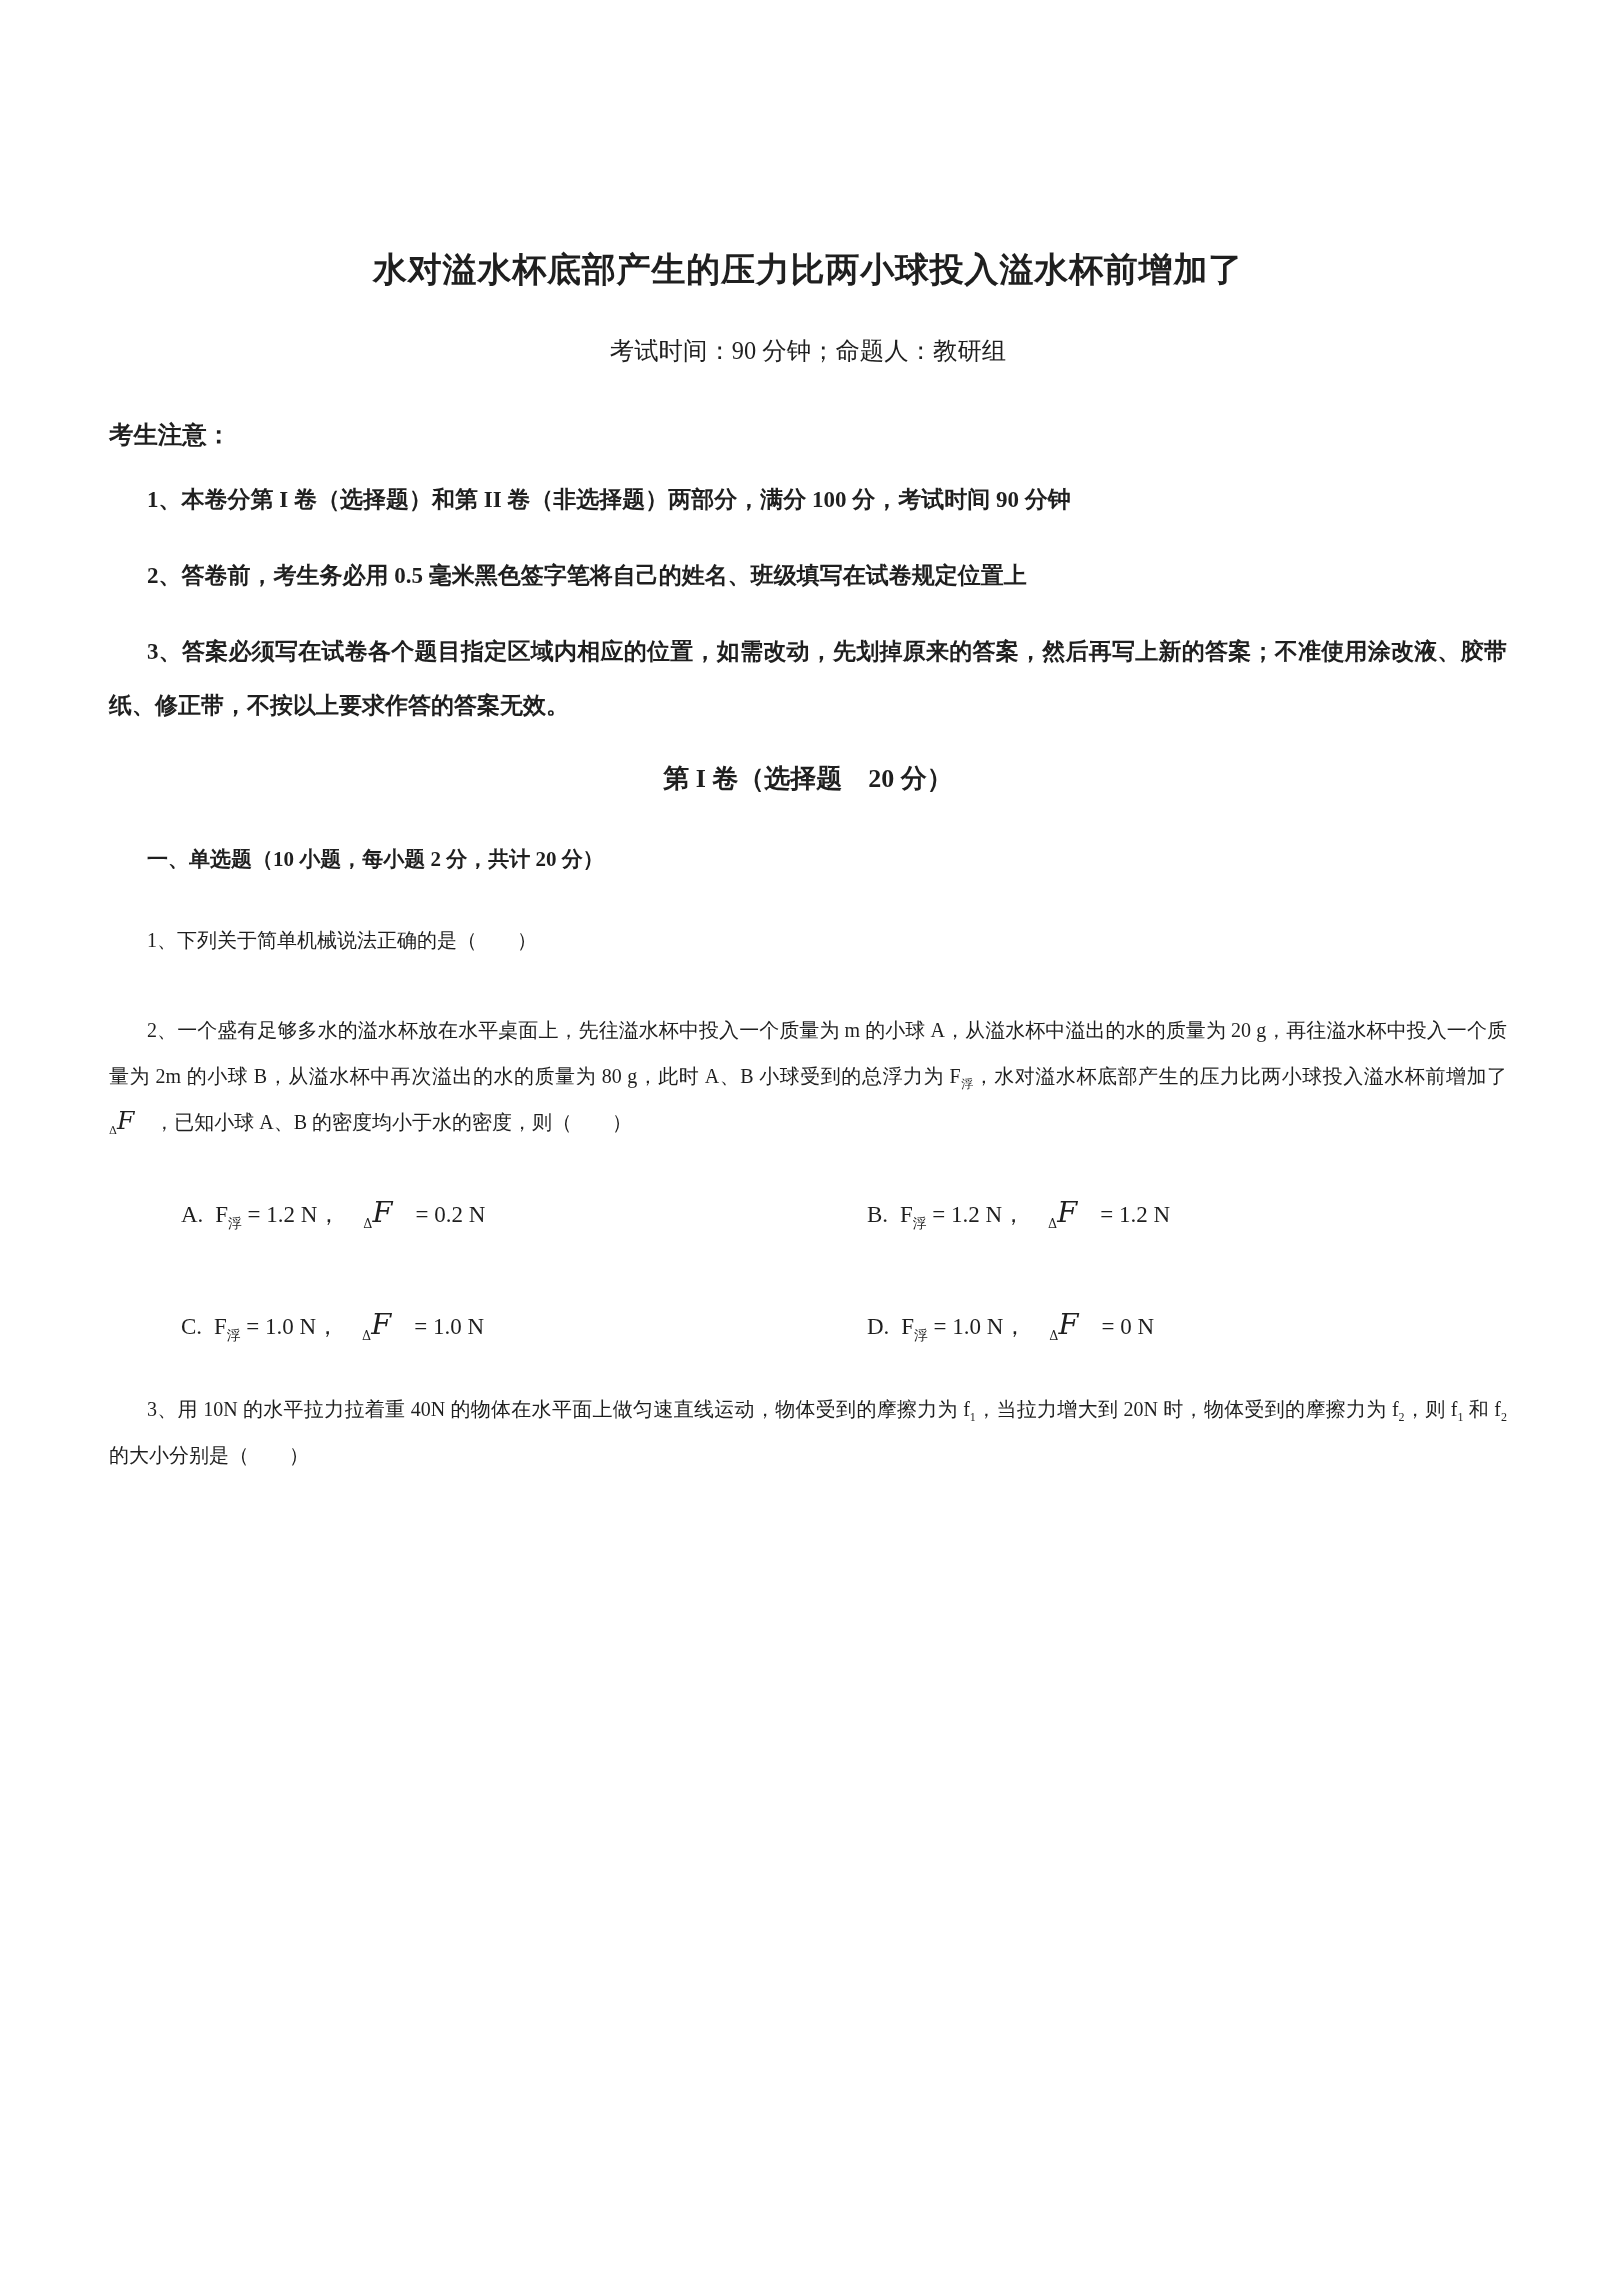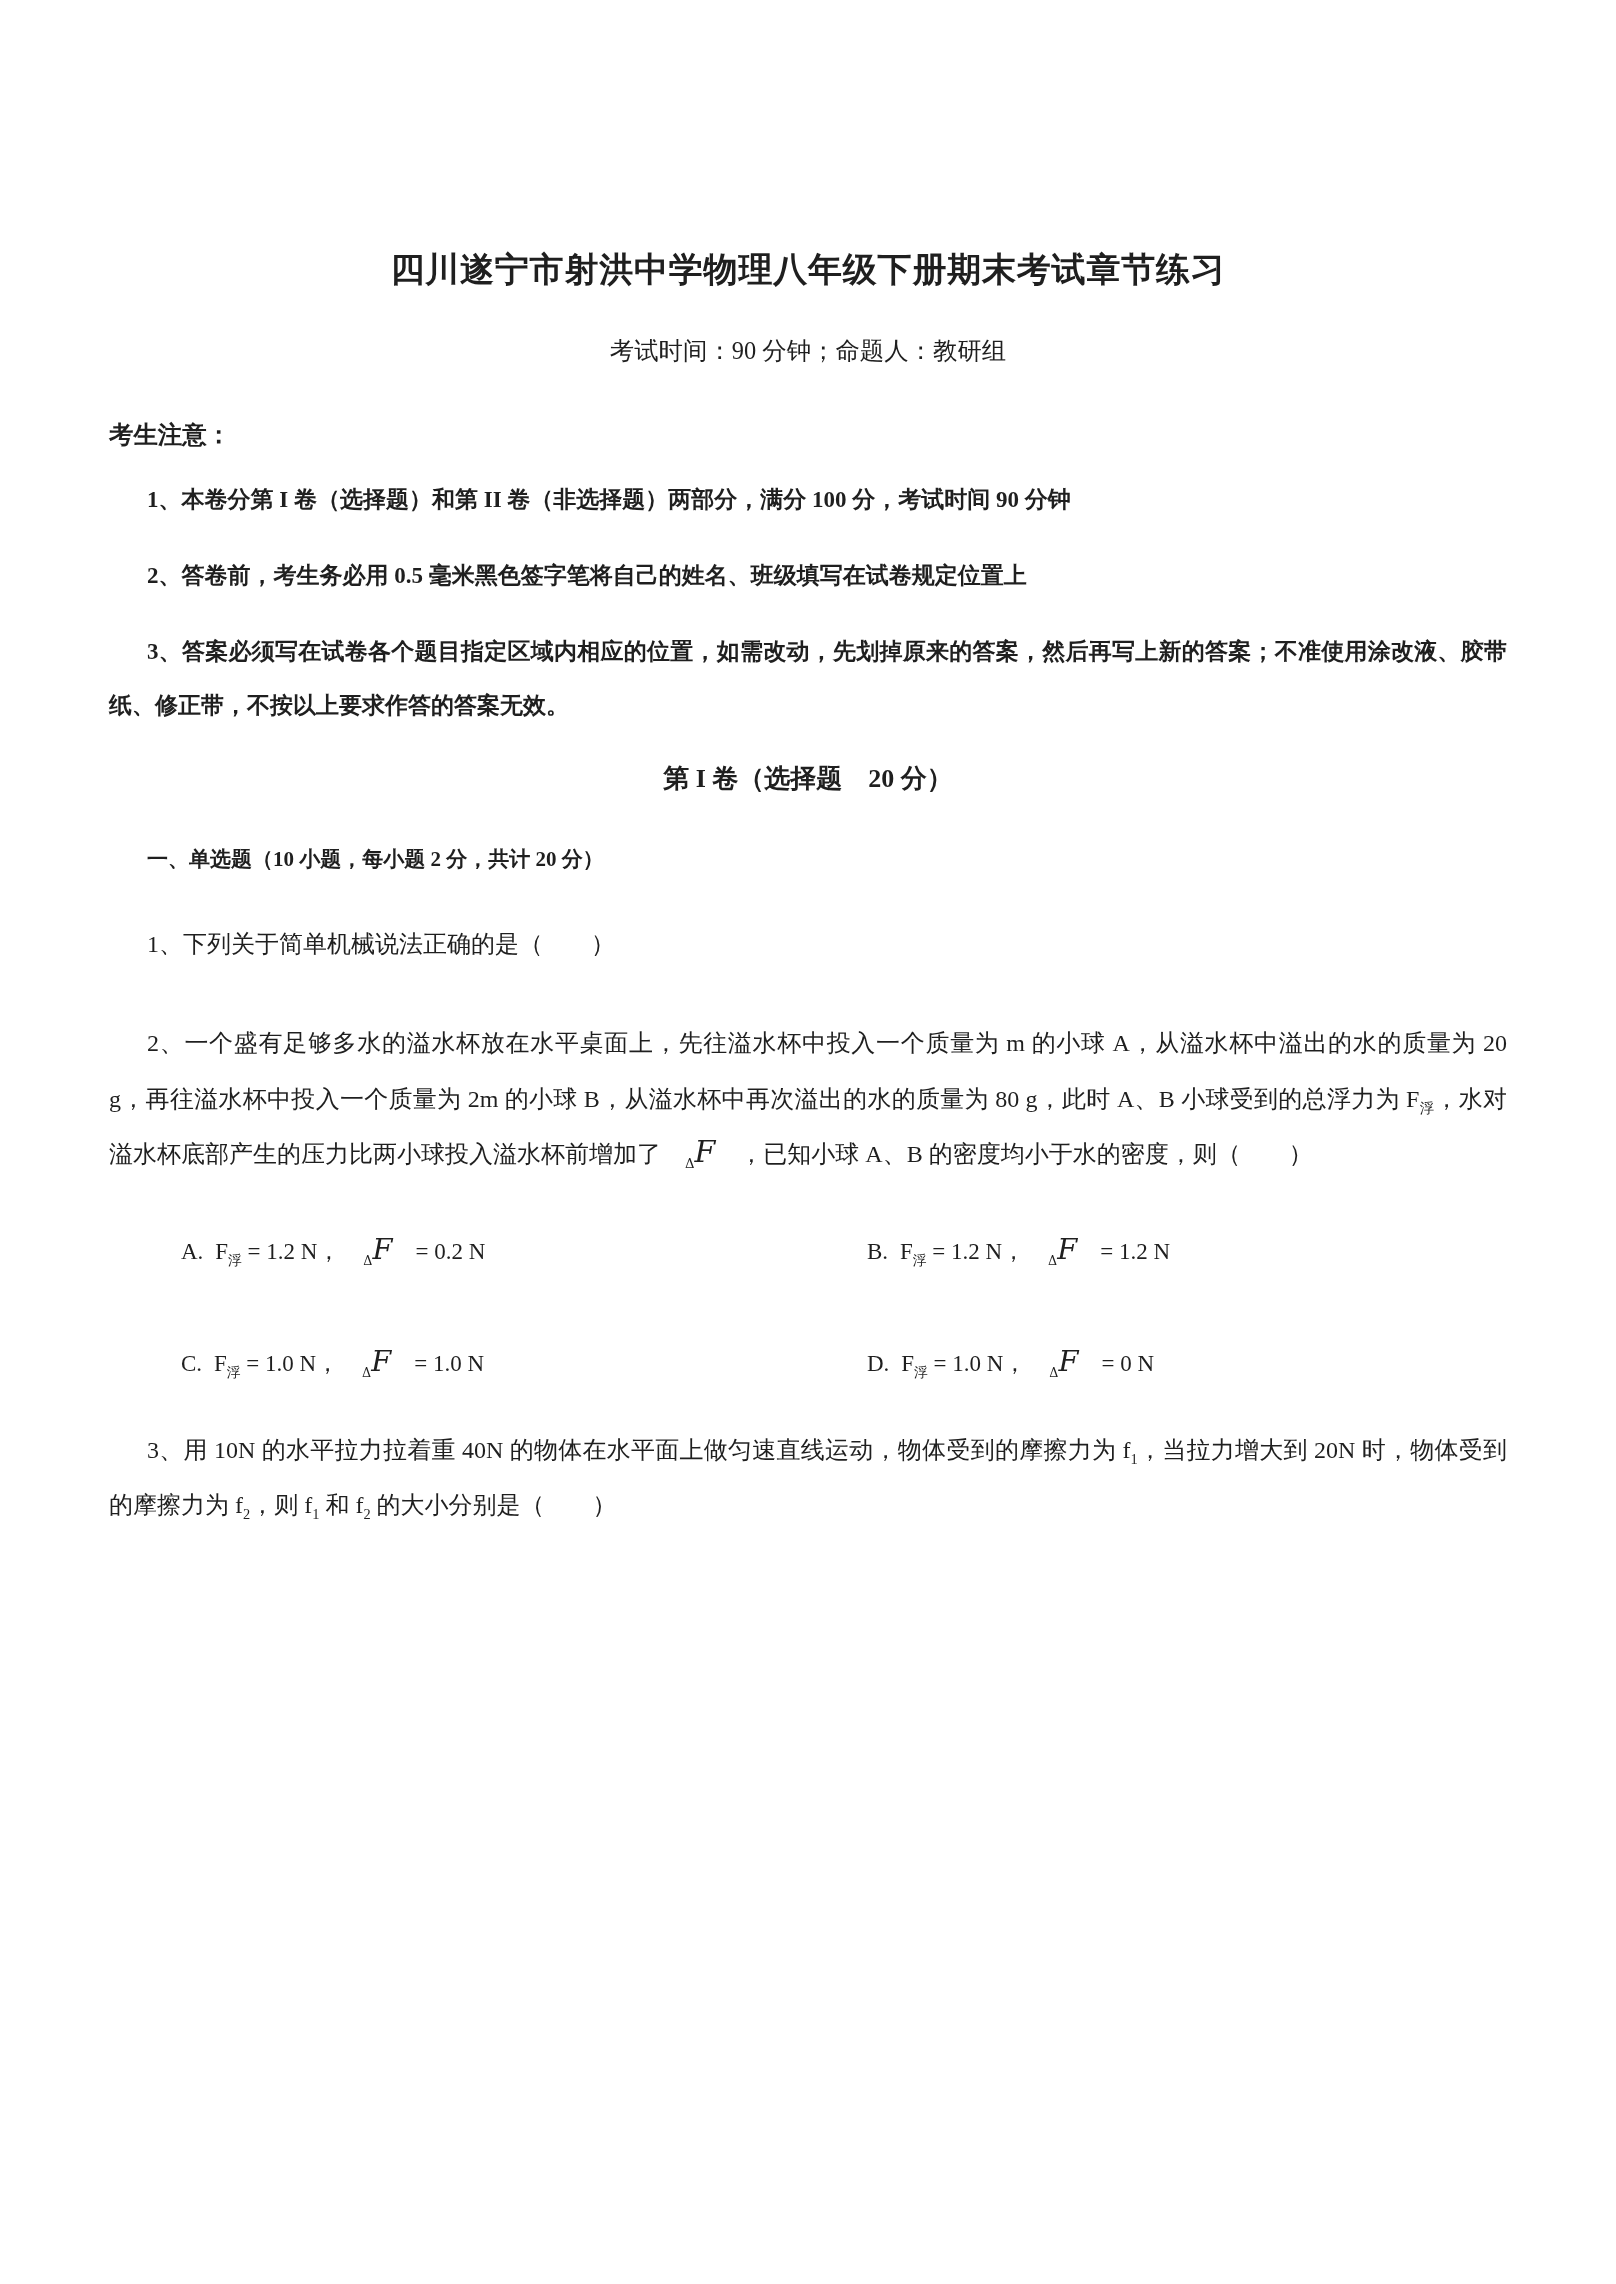--- a/index.html
+++ b/index.html
@@ -50,21 +50,21 @@
   .part-heading {
     font-size: 21px;
     font-weight: 700;
     margin-top: 49px;
     text-indent: 38px;
   }
   .question {
     margin-top: 44px;
   }
   .stem {
-    font-size: 24px;
+    font-size: 20px;
     line-height: 2.3;
     text-align: justify;
     text-indent: 38px;
   }
   .options-list .option {
     font-size: 23px;
     margin-top: 56px;
     padding-left: 72px;
   }
   .options-grid {
@@ -91,21 +91,21 @@
   i.math {
     font-size: 1.25em;
     font-style: italic;
     line-height: 0;
   }
 </style>
 </head>
 <body>
 
 <div class="page">
-  <h1 class="title">四川遂宁市射洪中学物理八年级下册期末考试章节练习</h1>
+  <h1 class="title">水对溢水杯底部产生的压力比两小球投入溢水杯前增加了</h1>
   <div class="subtitle">考试时间：90 分钟；命题人：教研组</div>
 
   <div class="notice-heading">考生注意：</div>
   <div id="notices">
       <div class="notice-para">1、本卷分第 I 卷（选择题）和第 II 卷（非选择题）两部分，满分 100 分，考试时间 90 分钟</div>
       <div class="notice-para">2、答卷前，考生务必用 0.5 毫米黑色签字笔将自己的姓名、班级填写在试卷规定位置上</div>
       <div class="notice-para">3、答案必须写在试卷各个题目指定区域内相应的位置，如需改动，先划掉原来的答案，然后再写上新的答案；不准使用涂改液、胶带纸、修正带，不按以上要求作答的答案无效。</div>
     </div>
 
   <h2 class="section-heading">第 I 卷（选择题　20 分）</h2>

